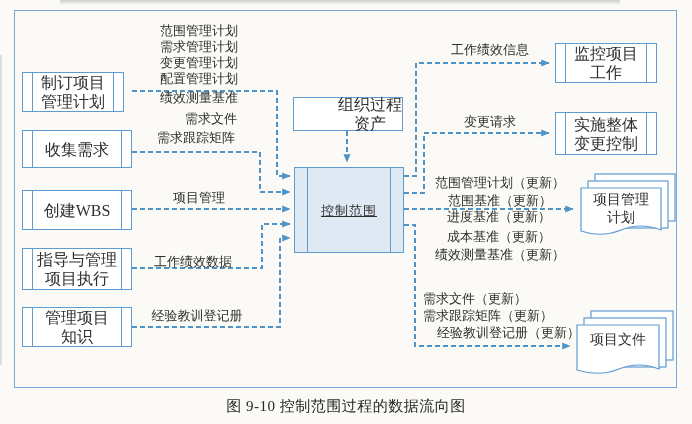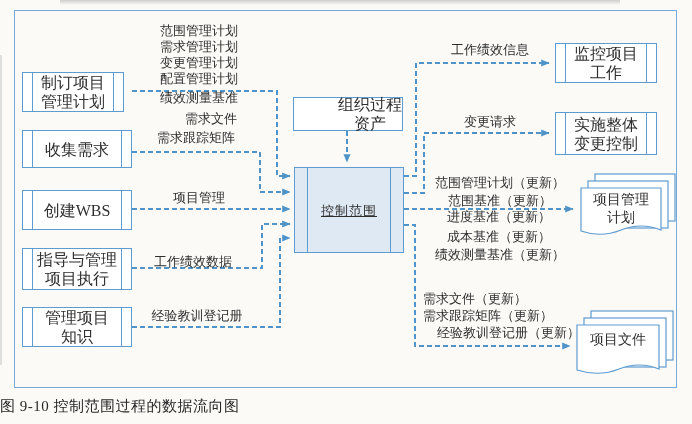--- a/index.html
+++ b/index.html
@@ -27,21 +27,21 @@
   .center-box{background:var(--center-fill);}
   .center-box .vl{left:12px;} .center-box .vr{right:12px;}
   .pbox-label{white-space:pre-line;text-align:center;font-size:16px;line-height:19px;color:var(--text);}
   .center-box .pbox-label{font-size:13px;letter-spacing:1px;text-decoration:underline;}
   .flabel{position:absolute;transform:translate(-50%,-50%);white-space:nowrap;
     font-size:13px;color:var(--text);}
   .flabel-left{position:absolute;transform:translateY(-50%);white-space:nowrap;
     font-size:13px;color:var(--text);}
   .doc-label{position:absolute;text-align:center;white-space:pre-line;
     font-size:14px;line-height:18px;color:var(--text);}
-  .caption{position:absolute;left:0;top:397px;width:692px;
+  .caption{position:absolute;left:0;top:397px;width:692px;text-align:center;
     font-size:15px;color:#282828;letter-spacing:.5px;}
 </style>
 </head>
 <body>
 
 <div class="stage">
 
   <div class="scan-shade"></div>
   <div class="page-edge"></div>
   <div class="frame"></div>

